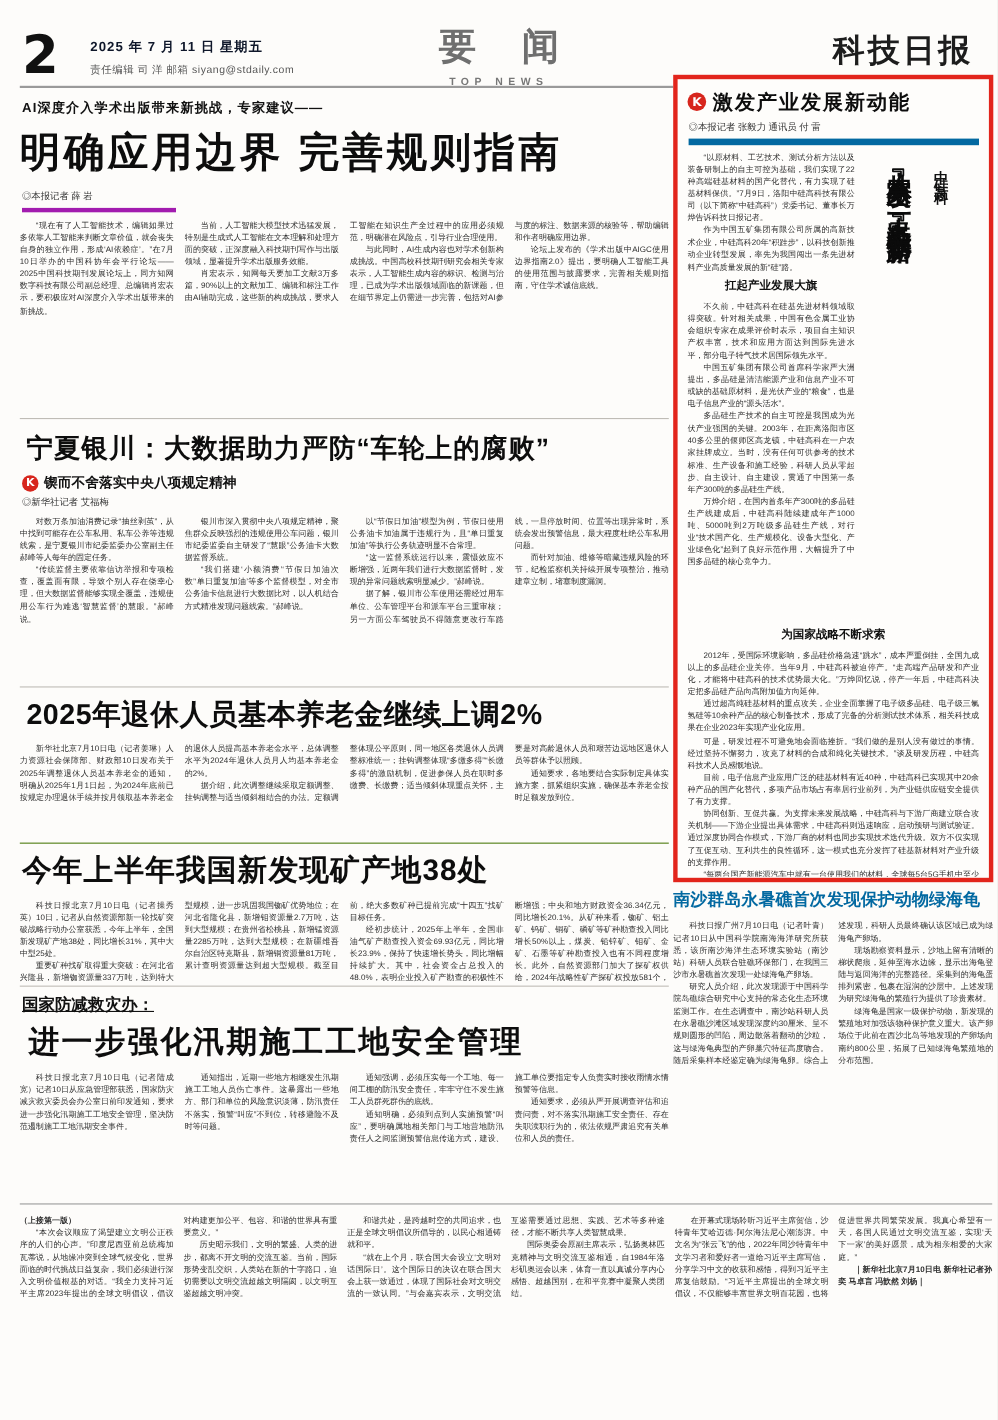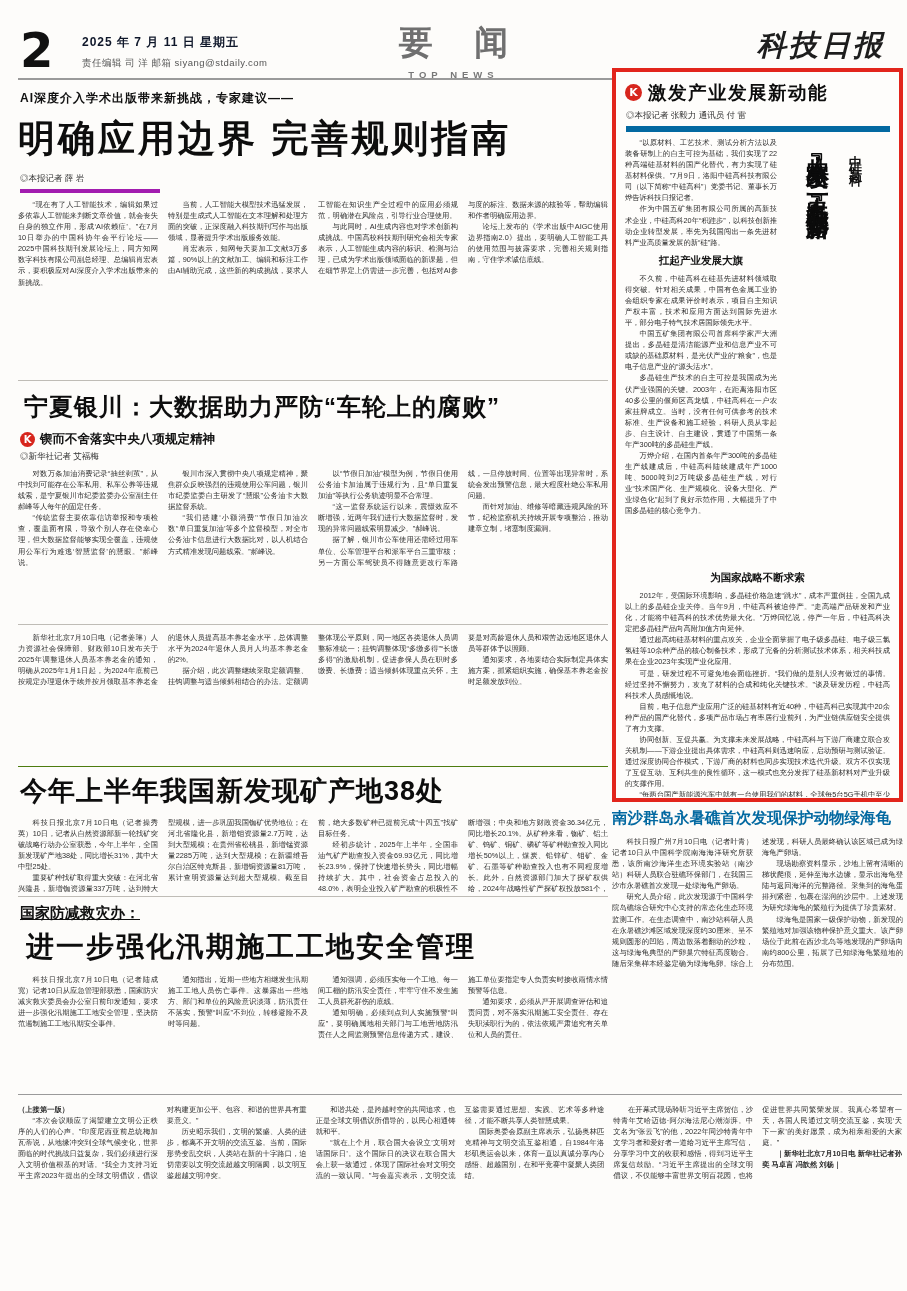--- a/index.html
+++ b/index.html
@@ -11,21 +11,21 @@
   .masthead { position:absolute; top:28px; left:18px; width:871px; height:48px; }
   .pageno { position:absolute; left:2px; top:-2px; font-size:48px; font-weight:900; line-height:1;
             font-family:"DejaVu Sans", sans-serif; color:#111; }
   .mh-meta { position:absolute; left:64px; top:6px; }
   .mh-date { font-size:12px; font-weight:bold; letter-spacing:1px; color:#0f172a; }
   .mh-editor { font-size:9.5px; color:#555; margin-top:6px; letter-spacing:0.5px; }
   .section-block { position:absolute; left:50%; transform:translateX(-50%); top:-8px; text-align:center; }
   .section-cn { font-size:34px; font-weight:900; color:#6f6f6f; letter-spacing:16px; padding-left:16px; }
   .section-en { font-size:9.5px; color:#777; letter-spacing:5px; font-weight:bold; margin-top:3px; }
   .paper-logo { position:absolute; right:4px; top:-2px; font-size:29px; font-weight:bold;
-                font-family:"DejaVu Serif", serif; font-style:italic; letter-spacing:3px; color:#1d1d1d; }
+                font-family:"DejaVu Serif", serif; letter-spacing:3px; color:#1d1d1d; }
   .head-rule { position:absolute; top:78px; left:18px; width:871px; height:0; border-top:2px solid #9a9a9a; }
 
   
   .txt { font-size:7.3px; line-height:1.52; text-align:justify; color:#2d2d2d; overflow:hidden; }
   .txt p { text-indent:2em; margin:0; }
   .c4 { column-count:4; column-gap:10px; }
   .c2 { column-count:2; column-gap:9px; }
   .c6 { column-count:6; column-gap:9px; }
   .byline { font-size:8.5px; color:#333; margin:3px 0 5px 2px; }
   .k-logo { display:inline-flex; width:15px; height:15px; border-radius:50%; background:#d7261d;
@@ -132,20 +132,21 @@
         <p>银川市深入贯彻中央八项规定精神，聚焦群众反映强烈的违规使用公车问题，银川市纪委监委自主研发了“慧眼”公务油卡大数据监督系统。</p>
         <p>“我们搭建‘小额消费’‘节假日加油次数’‘单日重复加油’等多个监督模型，对全市公务油卡信息进行大数据比对，以人机结合方式精准发现问题线索。”郝峰说。</p>
         <p>以“节假日加油”模型为例，节假日使用公务油卡加油属于违规行为，且“单日重复加油”等执行公务轨迹明显不合常理。</p>
         <p>“这一监督系统运行以来，震慑效应不断增强，近两年我们进行大数据监督时，发现的异常问题线索明显减少。”郝峰说。</p>
         <p>据了解，银川市公车使用还需经过用车单位、公车管理平台和派车平台三重审核；另一方面公车驾驶员不得随意更改行车路线，一旦停放时间、位置等出现异常时，系统会发出预警信息，最大程度杜绝公车私用问题。</p>
         <p>而针对加油、维修等暗藏违规风险的环节，纪检监察机关持续开展专项整治，推动建章立制，堵塞制度漏洞。</p>
       </div>
   </section>
 
   <section class="art art-pension">
+    <h2 class="pen-headline">2025年退休人员基本养老金继续上调2%</h2>
     <div class="txt c4 b-pen">
         <p>新华社北京7月10日电（记者姜琳）人力资源社会保障部、财政部10日发布关于2025年调整退休人员基本养老金的通知，明确从2025年1月1日起，为2024年底前已按规定办理退休手续并按月领取基本养老金的退休人员提高基本养老金水平，总体调整水平为2024年退休人员月人均基本养老金的2%。</p>
         <p>据介绍，此次调整继续采取定额调整、挂钩调整与适当倾斜相结合的办法。定额调整体现公平原则，同一地区各类退休人员调整标准统一；挂钩调整体现“多缴多得”“长缴多得”的激励机制，促进参保人员在职时多缴费、长缴费；适当倾斜体现重点关怀，主要是对高龄退休人员和艰苦边远地区退休人员等群体予以照顾。</p>
         <p>通知要求，各地要结合实际制定具体实施方案，抓紧组织实施，确保基本养老金按时足额发放到位。</p>
       </div>
   </section>
 
   <section class="art art-mineral">
     <h2 class="min-headline">今年上半年我国新发现矿产地38处</h2>
     <div class="txt c4 b-min">

